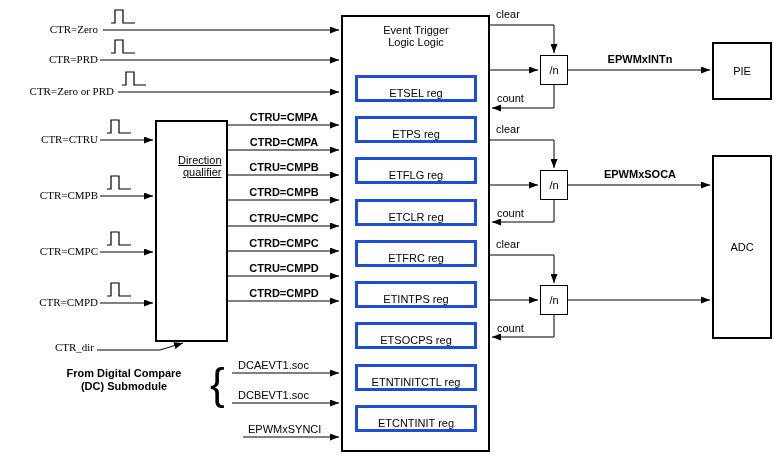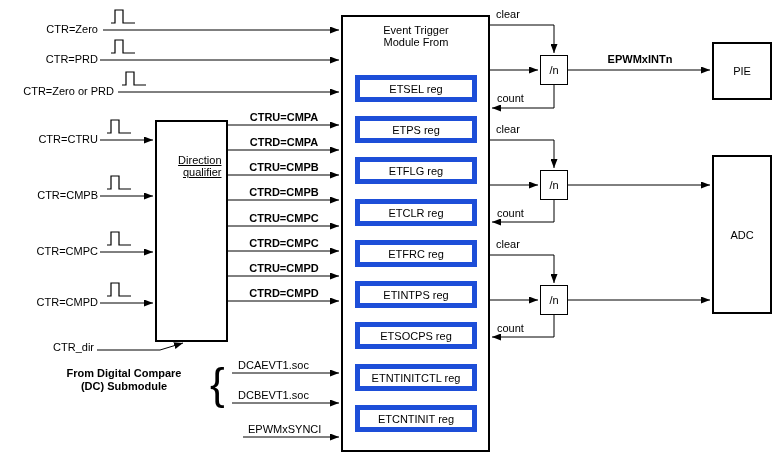--- a/index.html
+++ b/index.html
@@ -2,27 +2,27 @@
 <html><head>
 <meta charset="utf-8">
 <style>
   html,body{margin:0;padding:0;background:#fff;}
   .stage{
     position:relative;width:774px;height:458px;background:#fff;
     font-family:"Liberation Sans","DejaVu Sans",sans-serif;
     font-size:11px;color:#000;overflow:hidden;
   }
   .lbl{position:absolute;line-height:13px;white-space:nowrap;}
-  .lbl.right{text-align:right;}
+  .lbl.right{text-align:right;font-family:Liberation Serif, serif;}
   .lbl.center{text-align:center;font-weight:bold;}
   .wrap{white-space:normal;}
   .box{position:absolute;box-sizing:border-box;border:2px solid #000;background:#fff;
        display:flex;align-items:center;justify-content:center;text-align:right;}
-  .reg{position:absolute;box-sizing:border-box;border:5px solid #1d4ed8;background:#fff;
-       width:122px;height:27px;display:flex;align-items:center;justify-content:center;}
+  .reg{position:absolute;box-sizing:border-box;border:3px solid #1d4ed8;background:#fff;
+       width:122px;height:27px;display:flex;align-items:flex-end;justify-content:center;}
   .divn{position:absolute;box-sizing:border-box;border:1px solid #000;background:#fff;
         width:28px;height:30px;display:flex;align-items:center;justify-content:center;}
   .wires{position:absolute;left:0;top:0;}
   .brace{position:absolute;font-size:44px;line-height:48px;font-weight:100;}
   .etm-title{position:absolute;text-align:center;}
   .etm-title span{display:block;}
   .pulse{position:absolute;}
 </style>
 </head>
 <body>
@@ -131,21 +131,21 @@
     <span style="display:block">(DC) Submodule</span>
   </div>
   <div class="brace" style="left:210px;top:360px">{</div>
   <div class="lbl" style="left:238px;top:359px;width:100px">DCAEVT1.soc</div>
   <div class="lbl" style="left:238px;top:389px;width:100px">DCBEVT1.soc</div>
   <div class="lbl" style="left:248px;top:423px;width:92px">EPWMxSYNCI</div>
 
   <div class="box" style="left:341px;top:15px;width:149px;height:437px"></div>
   <div class="etm-title" style="left:355px;top:24px;width:122px">
     <span>Event Trigger</span>
-    <span>Module From</span>
+    <span>Logic Logic</span>
   </div>
   <div class="reg" style="left:355px;top:75px">
       <span>ETSEL reg</span>
     </div>
   <div class="reg" style="left:355px;top:157px">
       <span>ETFLG reg</span>
     </div>
   <div class="reg" style="left:355px;top:116px">
       <span>ETPS reg</span>
     </div>
@@ -173,27 +173,28 @@
       <span>/n</span>
     </div>
   <div class="lbl" style="left:497px;top:92px">count</div>
   <div class="lbl center" style="left:572px;top:53px;width:136px">EPWMxINTn</div>
 
   <div class="lbl" style="left:496px;top:123px">clear</div>
   <div class="divn" style="left:540px;top:170px">
       <span>/n</span>
     </div>
   <div class="lbl" style="left:497px;top:207px">count</div>
+  <div class="lbl center" style="left:572px;top:168px;width:136px">EPWMxSOCA</div>
 
   <div class="lbl" style="left:496px;top:238px">clear</div>
   <div class="divn" style="left:540px;top:285px">
       <span>/n</span>
     </div>
   <div class="lbl" style="left:497px;top:322px">count</div>
 
   <div class="box" style="left:712px;top:42px;width:60px;height:58px">
     <span>PIE</span>
   </div>
-  <div class="box" style="left:712px;top:155px;width:60px;height:159px">
+  <div class="box" style="left:712px;top:155px;width:60px;height:184px">
     <span>ADC</span>
   </div>
 
 </div>
 
 </body></html>

